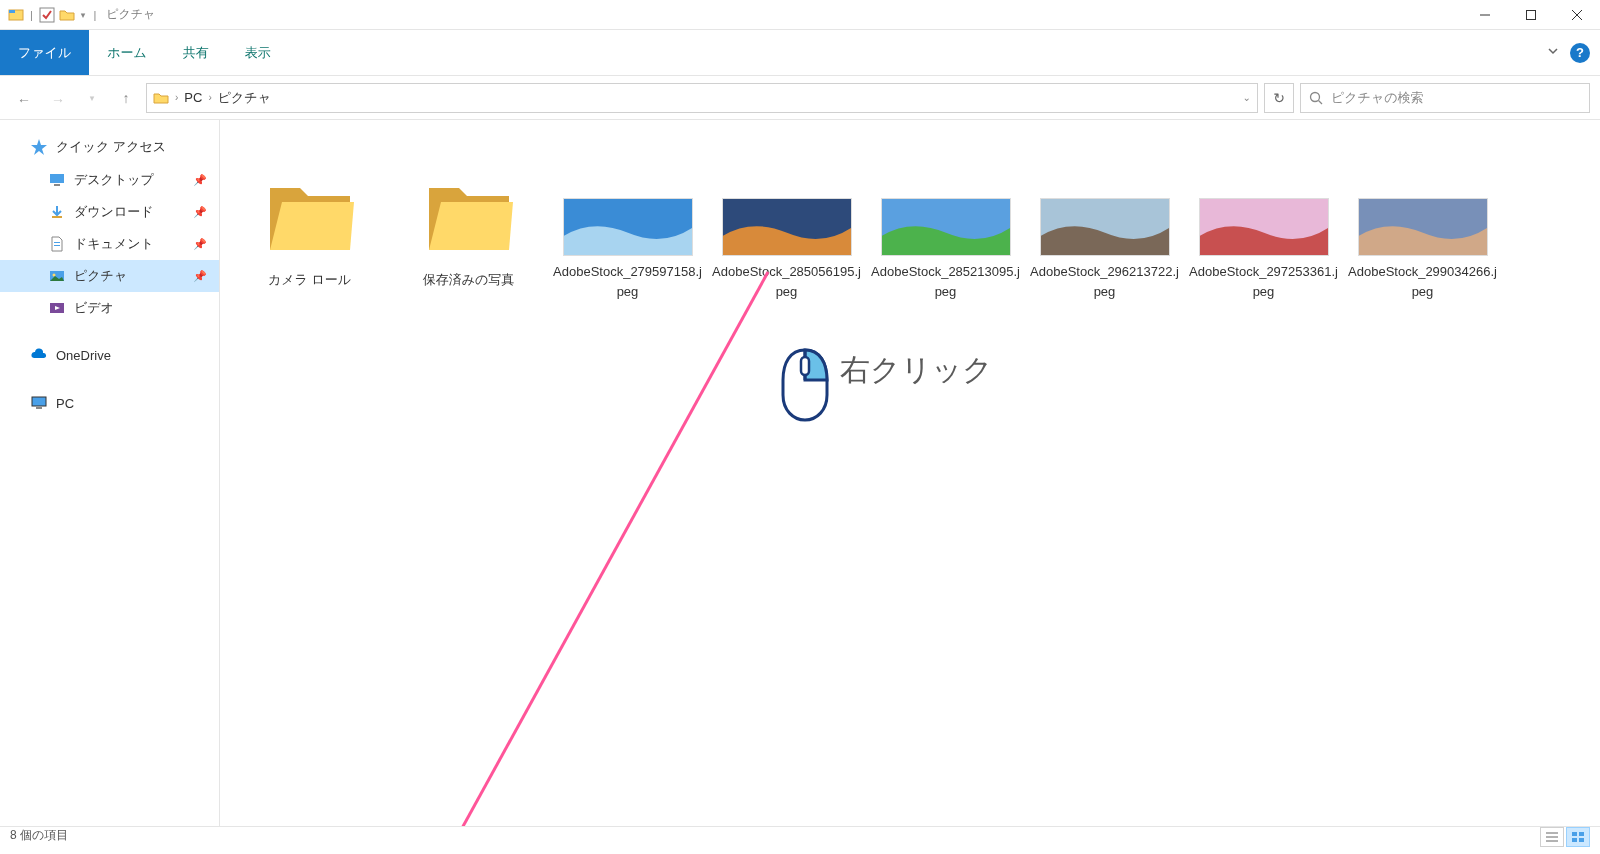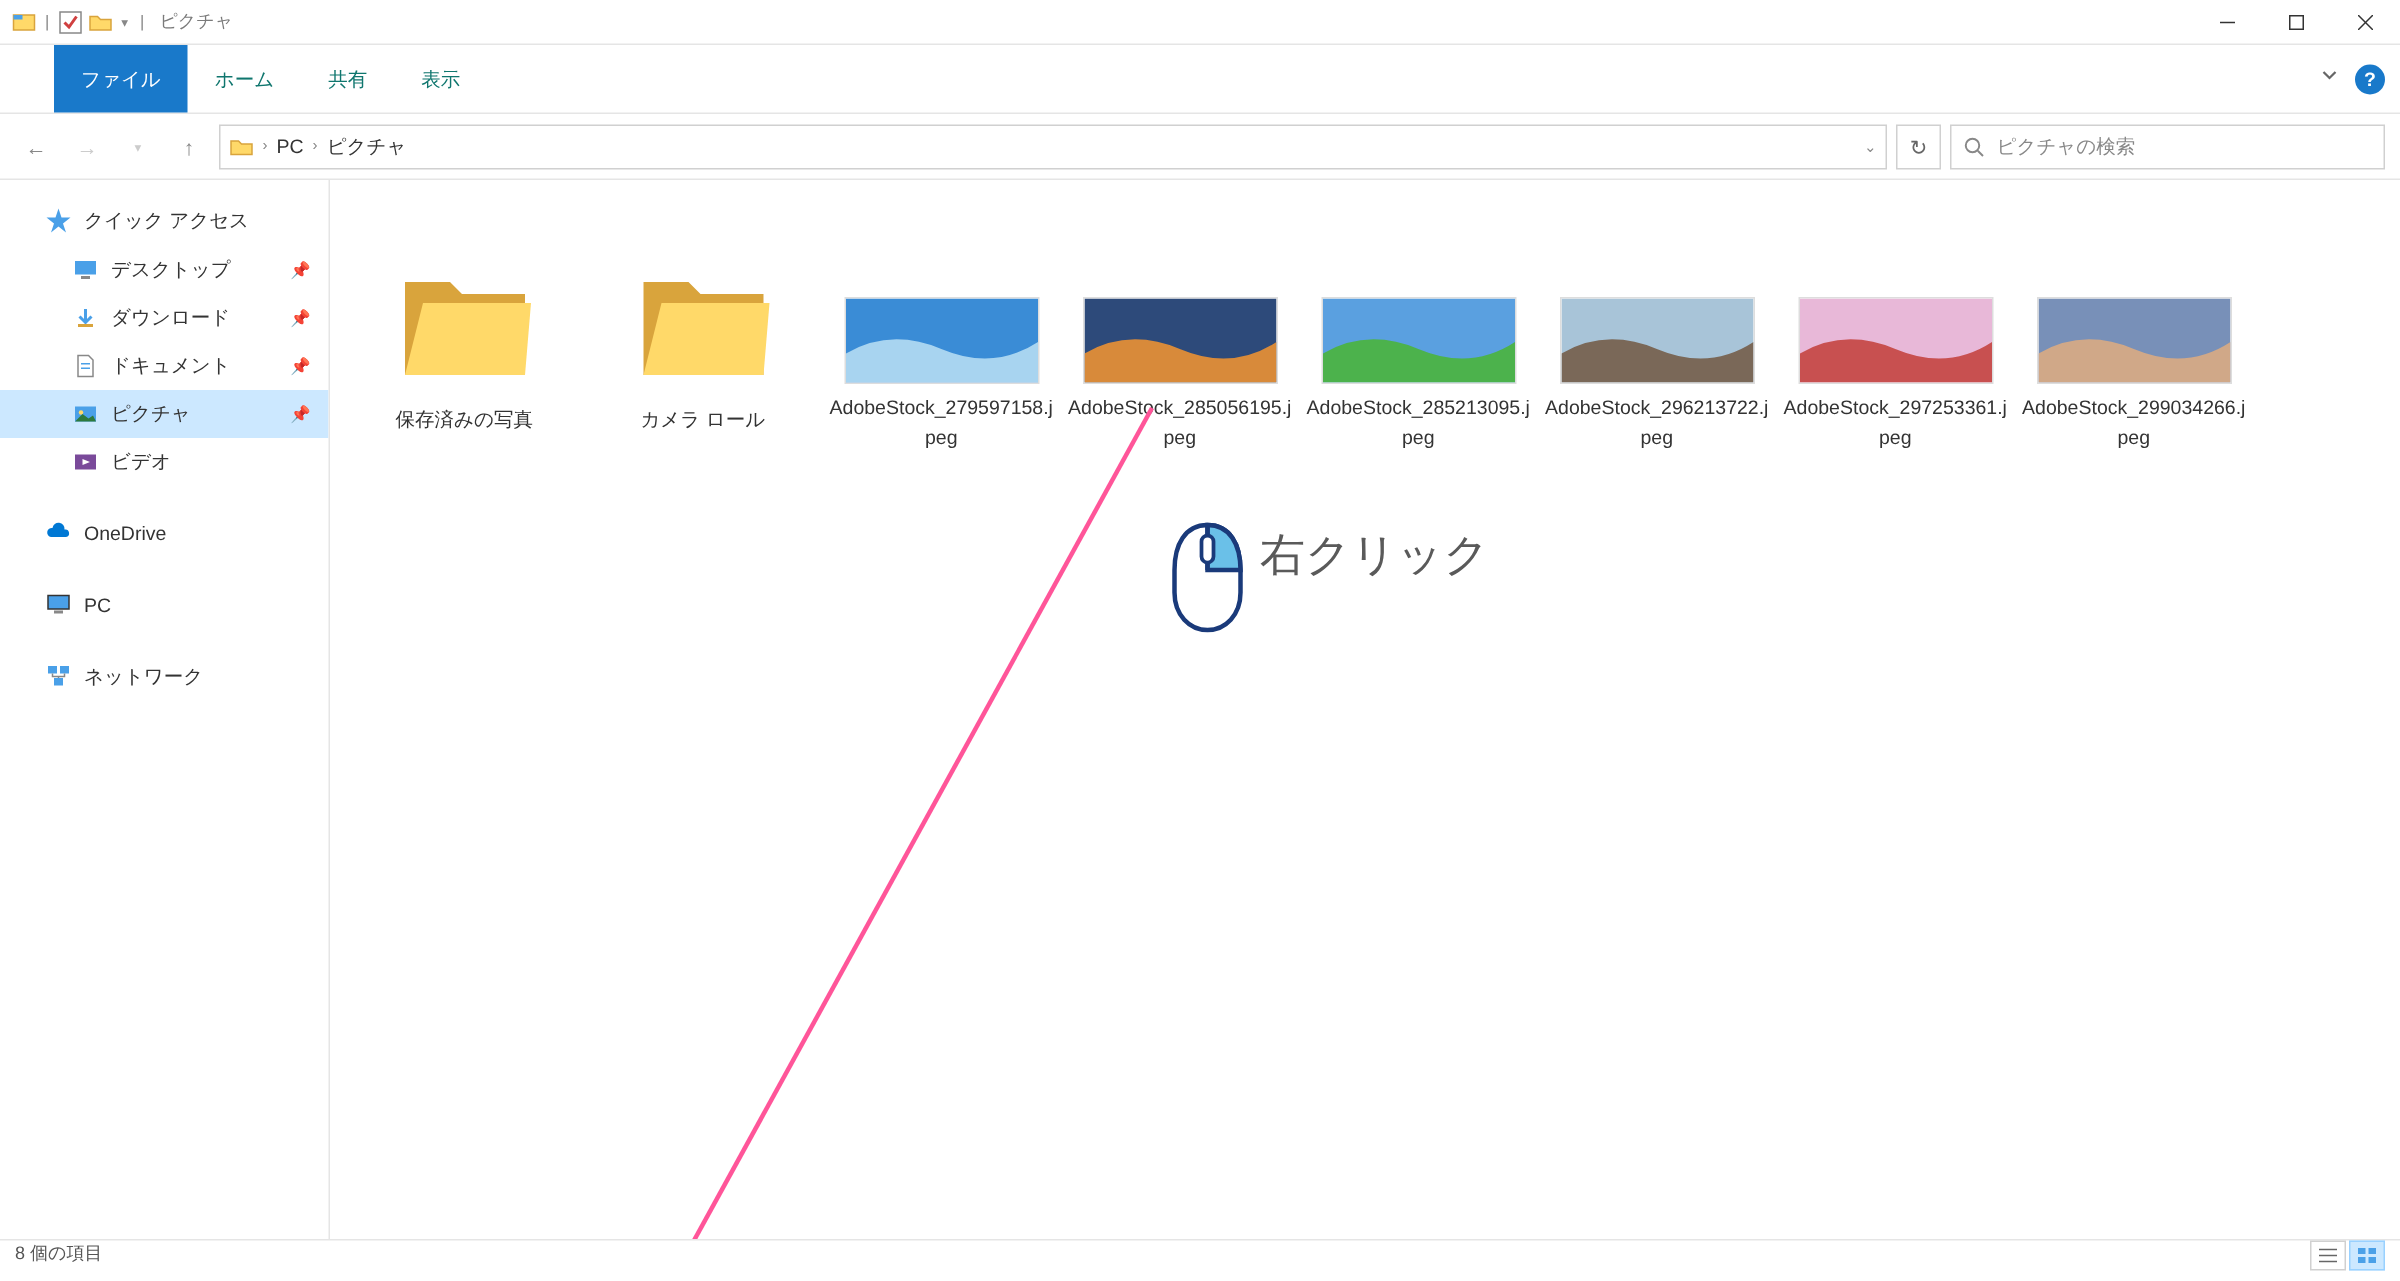--- a/index.html
+++ b/index.html
@@ -10,21 +10,21 @@
 .titlebar-left { display: flex; align-items: center; gap: 4px; padding-left: 8px; }
 .tb-icon { width: 16px; height: 16px; }
 .tb-sep { color: #888; margin: 0 2px; font-size: 11px; }
 .tb-title { color: #7a7a7a; font-size: 12px; margin-left: 4px; }
 .titlebar-spacer { flex: 1; }
 .win-controls { display: flex; }
 .win-btn { width: 46px; height: 30px; display: flex; align-items: center; justify-content: center; color: #555; font-size: 12px; cursor: pointer; }
 
 
 .ribbon { height: 46px; display: flex; align-items: stretch; border-bottom: 1px solid #e5e5e5; background: #fff; }
-.file-tab { background: #1979ca; color: #fff; padding: 0 18px; display: flex; align-items: center; font-size: 13px; margin-left: 36px; }
+.file-tab { background: #1979ca; color: #fff; padding: 0 18px; display: flex; align-items: center; font-size: 13px; }
 .rib-tab { padding: 0 18px; display: flex; align-items: center; font-size: 13px; color: #0f766e; }
 .ribbon-spacer { flex: 1; }
 .ribbon-right { display: flex; align-items: center; padding-right: 10px; gap: 10px; }
 .chev { color: #666; }
 .help-circle { width: 20px; height: 20px; border-radius: 50%; background: #1979ca; color: #fff; display: flex; align-items: center; justify-content: center; font-size: 13px; font-weight: bold; }
 
 
 .navbar { height: 44px; display: flex; align-items: center; padding: 6px 10px; gap: 6px; border-bottom: 1px solid #e5e5e5; }
 .nav-arrow { width: 28px; height: 28px; display: flex; align-items: center; justify-content: center; color: #888; font-size: 14px; }
 .nav-arrow.disabled { color: #ccc; }
@@ -219,46 +219,37 @@
     </div>
     <div class="tree-spacer"></div>
     <div class="tree-root">
       <svg width="18" height="18" viewBox="0 0 18 18">
           <rect x="2" y="3" width="14" height="9" fill="#4aa0e8" stroke="#333"></rect>
           <rect x="6" y="13" width="6" height="2" fill="#888"></rect>
         </svg>
       <span>PC</span>
     </div>
     <div class="tree-spacer"></div>
-    <div class="tree-root">
-      <svg width="18" height="18" viewBox="0 0 18 18">
-          <rect x="2" y="2" width="6" height="5" fill="#4aa0e8"></rect>
-          <rect x="10" y="2" width="6" height="5" fill="#4aa0e8"></rect>
-          <rect x="6" y="10" width="6" height="5" fill="#4aa0e8"></rect>
-          <path d="M5 7 L5 9 L13 9 L13 7 M9 9 L9 10" stroke="#888" fill="none"></path>
-        </svg>
-      <span>ネットワーク</span>
-    </div>
   </div>
 
   <div class="content" id="content">
 
     <div class="item">
         <svg class="folder-thumb folder-svg" viewBox="0 0 96 96">
           <path class="back" d="M8 20 L38 20 L46 28 L88 28 L88 82 L8 82 Z" fill="#d9a43c"></path>
           <path class="front" d="M8 82 L20 34 L92 34 L88 82 Z" fill="#ffd969"></path>
         </svg>
-        <div class="item-label">保存済みの写真</div>
+        <div class="item-label">カメラ ロール</div>
       </div>
       <div class="item">
         <svg class="folder-thumb folder-svg" viewBox="0 0 96 96">
           <path class="back" d="M8 20 L38 20 L46 28 L88 28 L88 82 L8 82 Z" fill="#d9a43c"></path>
           <path class="front" d="M8 82 L20 34 L92 34 L88 82 Z" fill="#ffd969"></path>
         </svg>
-        <div class="item-label">カメラ ロール</div>
+        <div class="item-label">保存済みの写真</div>
       </div>
       <div class="item">
         <svg class="img-thumb" viewBox="0 0 130 58" preserveAspectRatio="none">
       <rect width="130" height="58" fill="#3a8cd6"></rect>
       <path d="M0 58 L0 38 Q30 20 65 35 Q100 50 130 30 L130 58 Z" fill="#a8d4f0"></path>
     </svg>
         <div class="item-label">AdobeStock_279597158.jpeg</div>
       </div>
       <div class="item">
         <svg class="img-thumb" viewBox="0 0 130 58" preserveAspectRatio="none">

